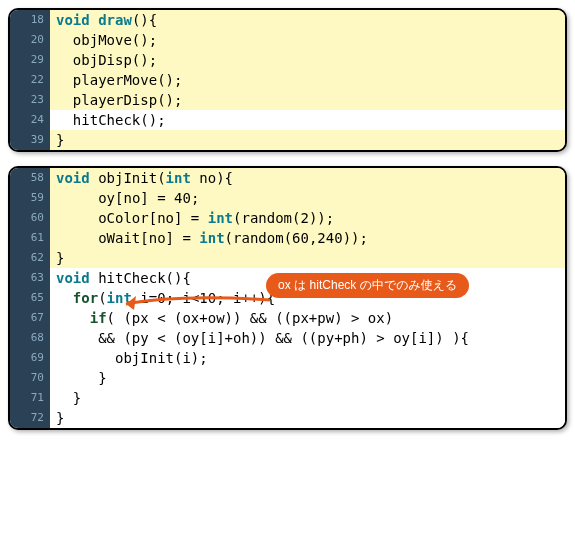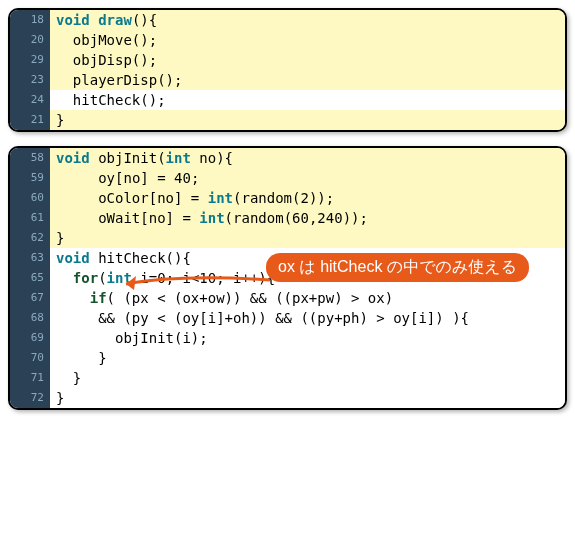--- a/index.html
+++ b/index.html
@@ -44,21 +44,21 @@
   .kw-type { color: #0a7a8c; font-weight: bold; }
   .kw-funcdef { color: #0a7a8c; font-weight: bold; }
   .kw-ctrl { color: #14532d; font-weight: bold; }
   .num { color: #000; }
   .fn { color: #000; }
   .punct { color: #000; }
   .callout {
     position: absolute;
     background: #e85a1a;
     color: #fff;
-    font-size: 16px;
+    font-size: 12px;
     padding: 4px 12px;
     border-radius: 14px;
     white-space: nowrap;
     font-family: "Hiragino Sans", "Meiryo", sans-serif;
   }
   .callout-wrap {
     position: relative;
   }
   .arrow {
     position: absolute;
@@ -77,29 +77,33 @@
     </div>
     <div class="code-line">
       <div class="gutter">20</div>
       <div class="code hl-blue"><span class="fn">  objMove</span><span class="punct">();</span></div>
     </div>
     <div class="code-line">
       <div class="gutter">29</div>
       <div class="code hl-blue"><span class="fn">  objDisp</span><span class="punct">();</span></div>
     </div>
     <div class="code-line">
+      <div class="gutter">22</div>
+      <div class="code hl-blue"><span class="fn">  playerMove</span><span class="punct">();</span></div>
+    </div>
+    <div class="code-line">
       <div class="gutter">23</div>
       <div class="code hl-blue"><span class="fn">  playerDisp</span><span class="punct">();</span></div>
     </div>
     <div class="code-line">
       <div class="gutter">24</div>
       <div class="code hl-white"><span class="fn">  hitCheck</span><span class="punct">();</span></div>
     </div>
     <div class="code-line">
-      <div class="gutter">21</div>
+      <div class="gutter">39</div>
       <div class="code hl-blue"><span class="punct">}</span></div>
     </div>
   </div>
 
 <div class="callout-wrap">
   <div class="code-block" id="block2">
       <div class="code-line">
         <div class="gutter">58</div>
         <div class="code hl-blue"><span class="kw-type">void </span><span class="fn">objInit</span><span class="punct">(</span><span class="kw-type">int </span><span class="fn">no</span><span class="punct">){</span></div>
       </div>

